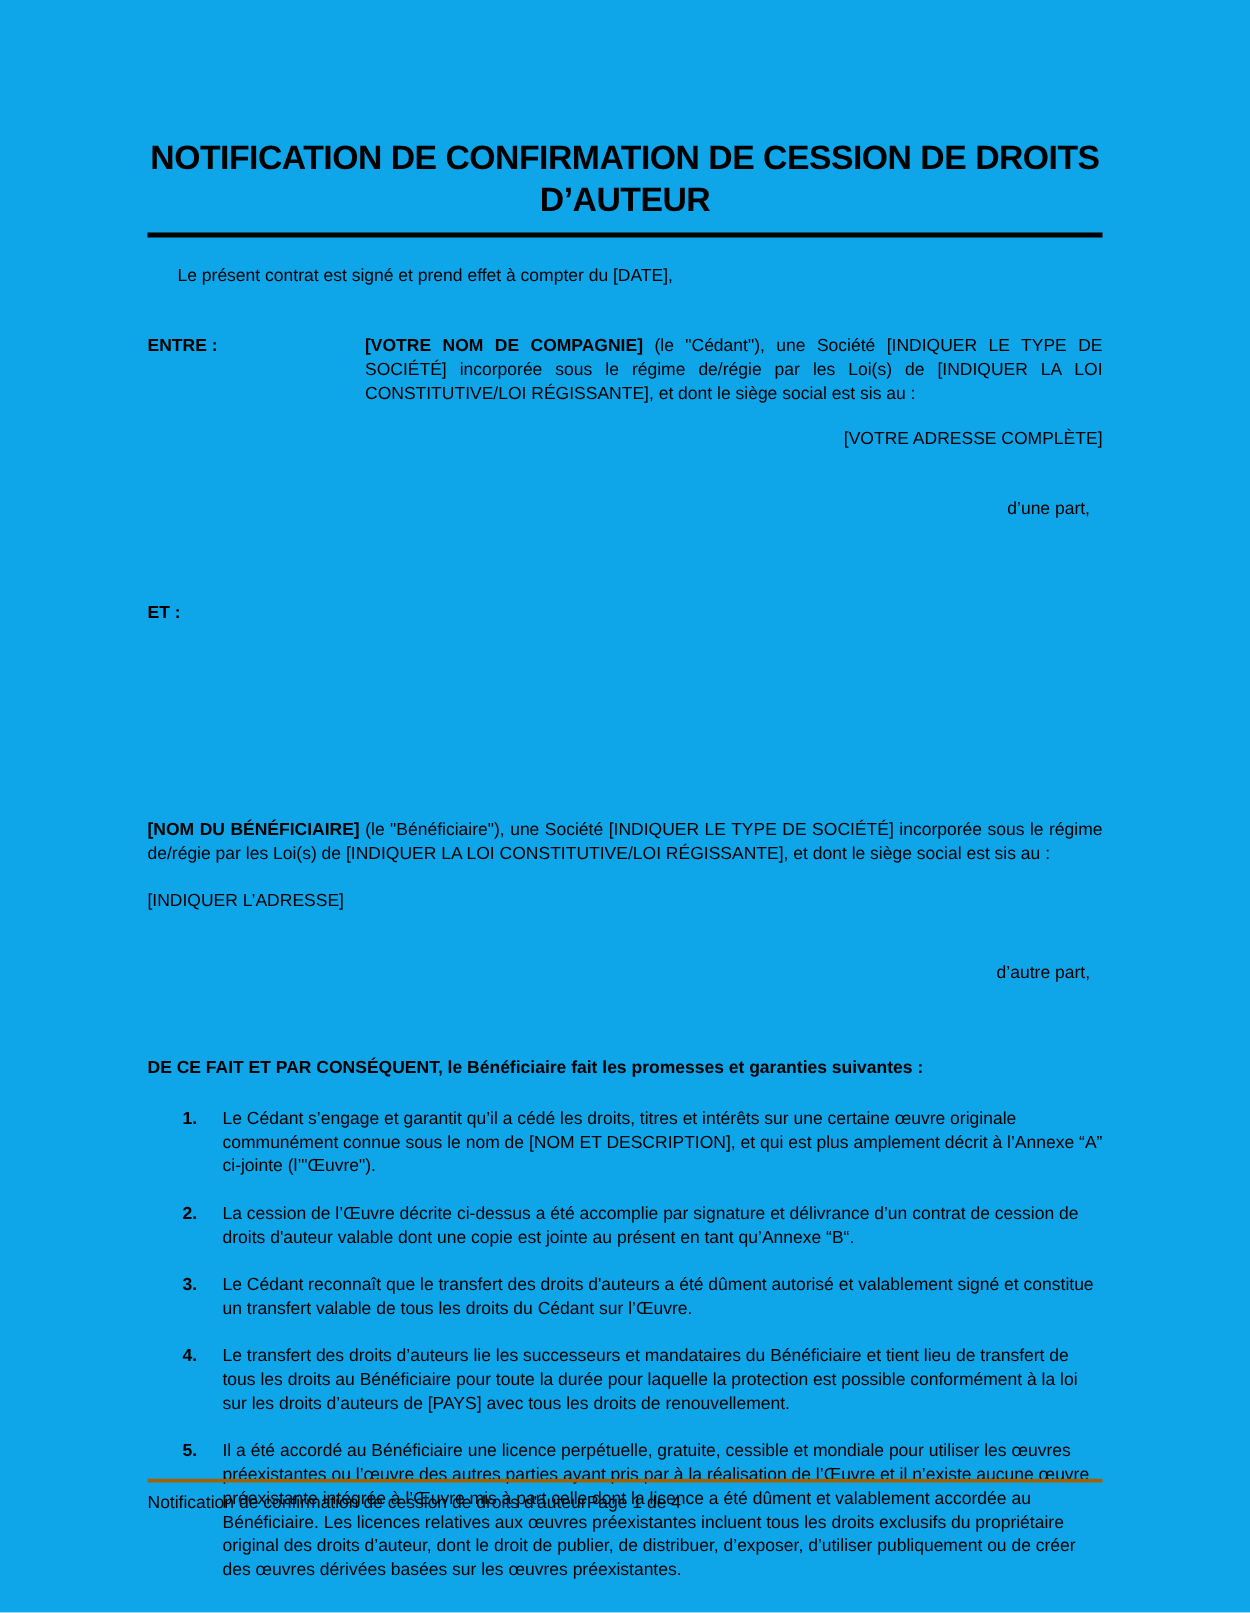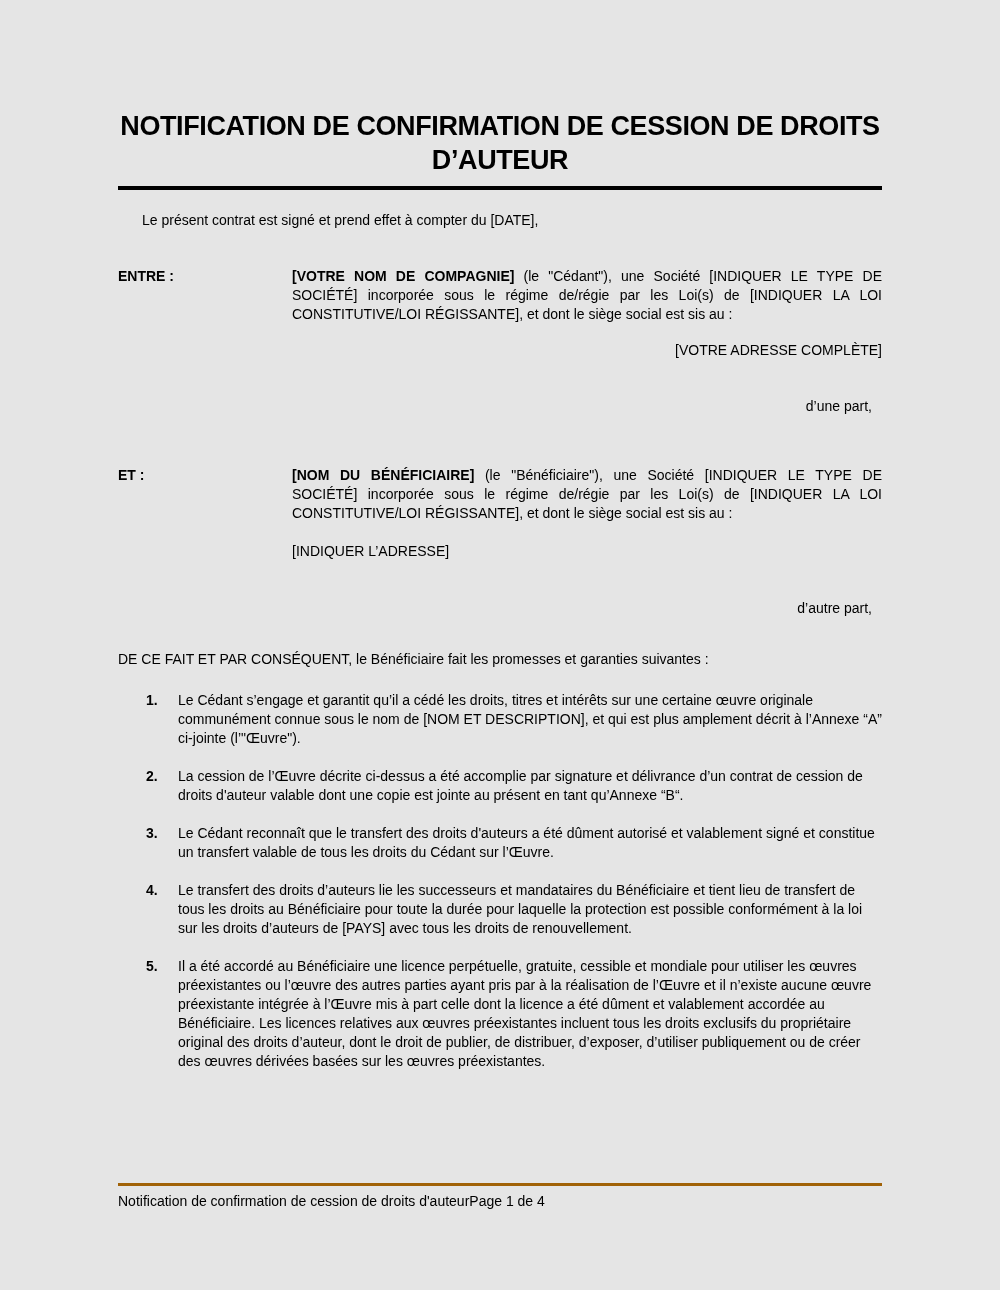--- a/index.html
+++ b/index.html
@@ -6,21 +6,21 @@
   html, body { margin: 0; padding: 0; background: #ffffff; }
   body {
     width: 1000px; height: 1290px;
     font-family: "Liberation Sans", sans-serif;
     font-size: 14px; line-height: 19px; color: #000;
   }
   .doc {
     position: relative;
     width: 1000px; height: 1290px;
     padding: 0 118px;
-    background: #e5e5e5;
+    background: #0ea5e9;
     overflow: hidden;
   }
   p { margin: 0; }
   .title {
     margin: 0;
     padding-top: 109px;
     text-align: center;
     font-weight: bold;
     font-size: 27px;
     line-height: 34px;
@@ -28,31 +28,31 @@
   }
   .title .tline { display: block; white-space: nowrap; }
   .title-rule {
     border: none; height: 0;
     border-top: 4px solid #000;
     margin: 9px 0 0 0;
   }
   .intro { margin-top: 21px; margin-left: 24px; }
   .party { display: flex; }
   .party-1 { margin-top: 37px; }
-  .party-2 { margin-top: 50px; }
+  .party-2 { margin-top: 64px; flex-direction: column; }
   .party-label { flex: 0 0 174px; font-weight: bold; }
   .party-content { flex: 1; }
   .party-body { text-align: justify; }
   .party-body b { font-weight: bold; }
   .address-1 { margin-top: 17px; text-align: right; }
   .address-2 { margin-top: 19px; }
   .part-note { text-align: right; padding-right: 10px; }
   .part-note-1 { margin-top: 37px; }
   .part-note-2 { margin-top: 38px; }
-  .lead-in { margin-top: 32px; }
+  .lead-in { margin-top: 57px; font-weight: bold; }
   .clauses { margin-top: 22px; }
   .clause { display: flex; margin-bottom: 19px; }
   .clause-num { flex: 0 0 32px; margin-left: 28px; font-weight: bold; }
   .clause-text { flex: 1; }
   .footer {
     position: absolute;
     left: 118px; right: 118px; top: 1183px;
     border-top: 3px solid #a16207;
     padding-top: 6px;
     display: flex;

